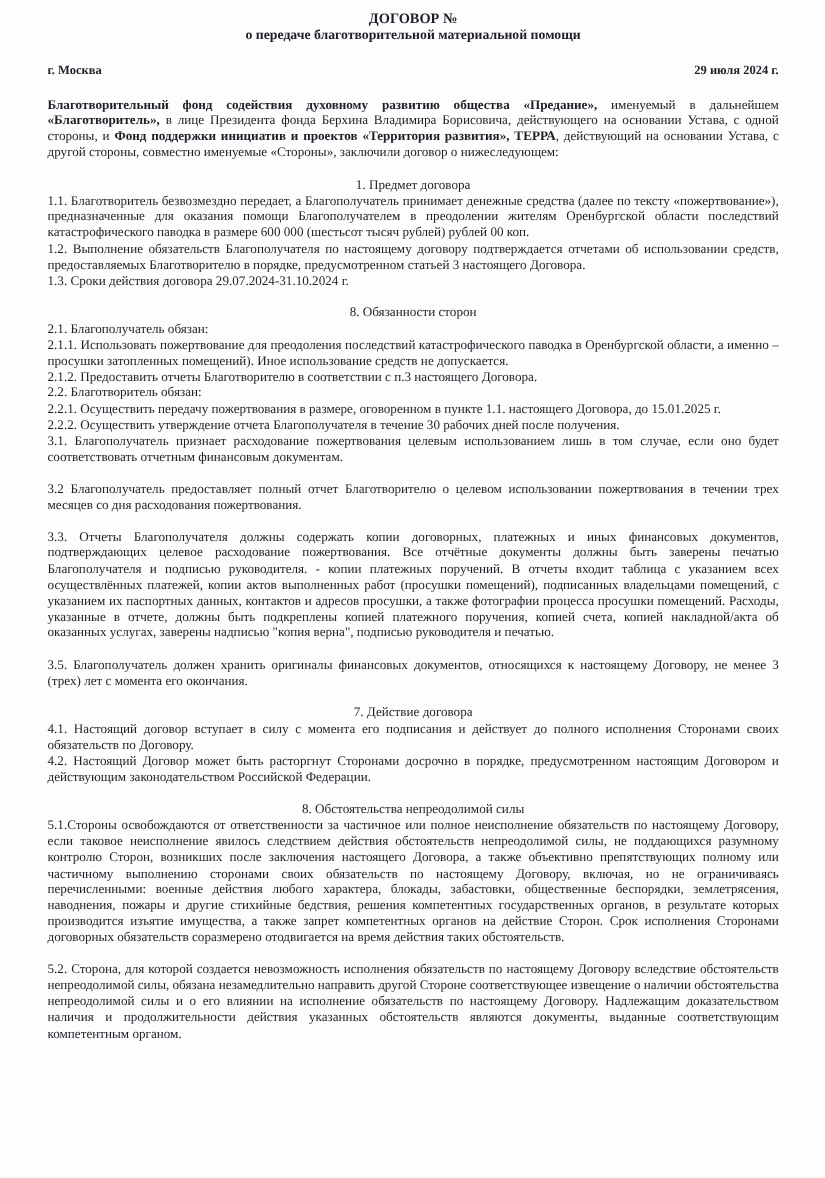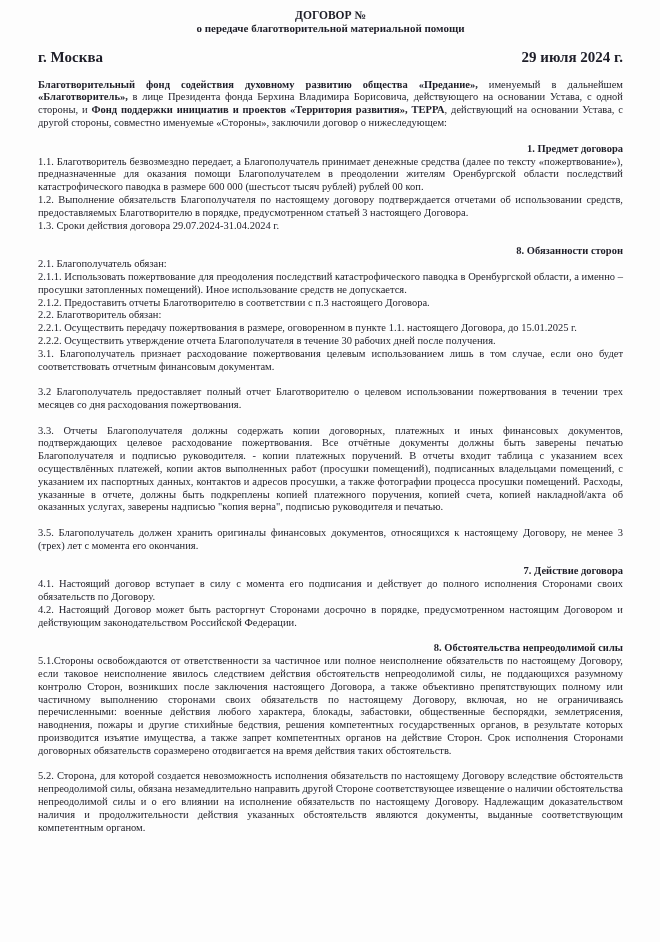--- a/index.html
+++ b/index.html
@@ -24,28 +24,28 @@
   .subtitle {
     text-align: center;
     font-weight: bold;
     font-size: 11px;
     margin-bottom: 16px;
   }
   .meta-row {
     display: flex;
     justify-content: space-between;
     font-weight: bold;
-    font-size: 15px;
+    font-size: 10px;
     margin-bottom: 15px;
   }
   .para { text-align: justify; }
   .b { font-weight: bold; margin-top: 18px; }
   .heading {
-    text-align: right;
-    font-weight: bold;
+    text-align: center;
+    font-weight: normal;
     margin-top: 13px;
   }
   .spacer { height: 12.8px; }
 </style>
 </head>
 <body>
 
 <div class="page">
   <div class="title">ДОГОВОР №</div>
   <div class="subtitle">о передаче благотворительной материальной помощи</div>
@@ -54,21 +54,21 @@
     <span>г. Москва</span>
     <span>29 июля 2024 г.</span>
   </div>
 
   <p class="para"><span class="b">Благотворительный фонд содействия духовному развитию общества «Предание», </span><span>именуемый в дальнейшем </span><span class="b">«Благотворитель», </span><span>в лице Президента фонда Берхина Владимира Борисовича, действующего на основании Устава, с одной стороны, и </span><span class="b">Фонд поддержки инициатив и проектов «Территория развития», ТЕРРА</span><span>, действующий на основании Устава, с другой стороны, совместно именуемые «Стороны», заключили договор о нижеследующем:</span></p>
 
   <div>
       <div class="heading">1. Предмет договора</div>
       <div class="para">1.1. Благотворитель безвозмездно передает, а Благополучатель принимает денежные средства (далее по тексту «пожертвование»), предназначенные для оказания помощи Благополучателем в преодолении жителям Оренбургской области последствий катастрофического паводка в размере 600 000 (шестьсот тысяч рублей) рублей 00 коп.</div>
       <div class="para">1.2. Выполнение обязательств Благополучателя по настоящему договору подтверждается отчетами об использовании средств, предоставляемых Благотворителю в порядке, предусмотренном статьей 3 настоящего Договора.</div>
-      <div class="para">1.3. Сроки действия договора 29.07.2024-31.04.2024 г.</div>
+      <div class="para">1.3. Сроки действия договора 29.07.2024-31.10.2024 г.</div>
       <div class="heading">8. Обязанности сторон</div>
       <div class="para">2.1. Благополучатель обязан:</div>
       <div class="para">2.1.1. Использовать пожертвование для преодоления последствий катастрофического паводка в Оренбургской области, а именно – просушки затопленных помещений). Иное использование средств не допускается.</div>
       <div class="para">2.1.2. Предоставить отчеты Благотворителю в соответствии с п.3 настоящего Договора.</div>
       <div class="para">2.2. Благотворитель обязан:</div>
       <div class="para">2.2.1. Осуществить передачу пожертвования в размере, оговоренном в пункте 1.1. настоящего Договора, до 15.01.2025 г.</div>
       <div class="para">2.2.2. Осуществить утверждение отчета Благополучателя в течение 30 рабочих дней после получения.</div>
       <div class="para">3.1. Благополучатель признает расходование пожертвования целевым использованием лишь в том случае, если оно будет соответствовать отчетным финансовым документам.</div>
       <div class="spacer"></div>
       <div class="para">3.2 Благополучатель предоставляет полный отчет Благотворителю о целевом использовании пожертвования в течении трех месяцев со дня расходования пожертвования.</div>

